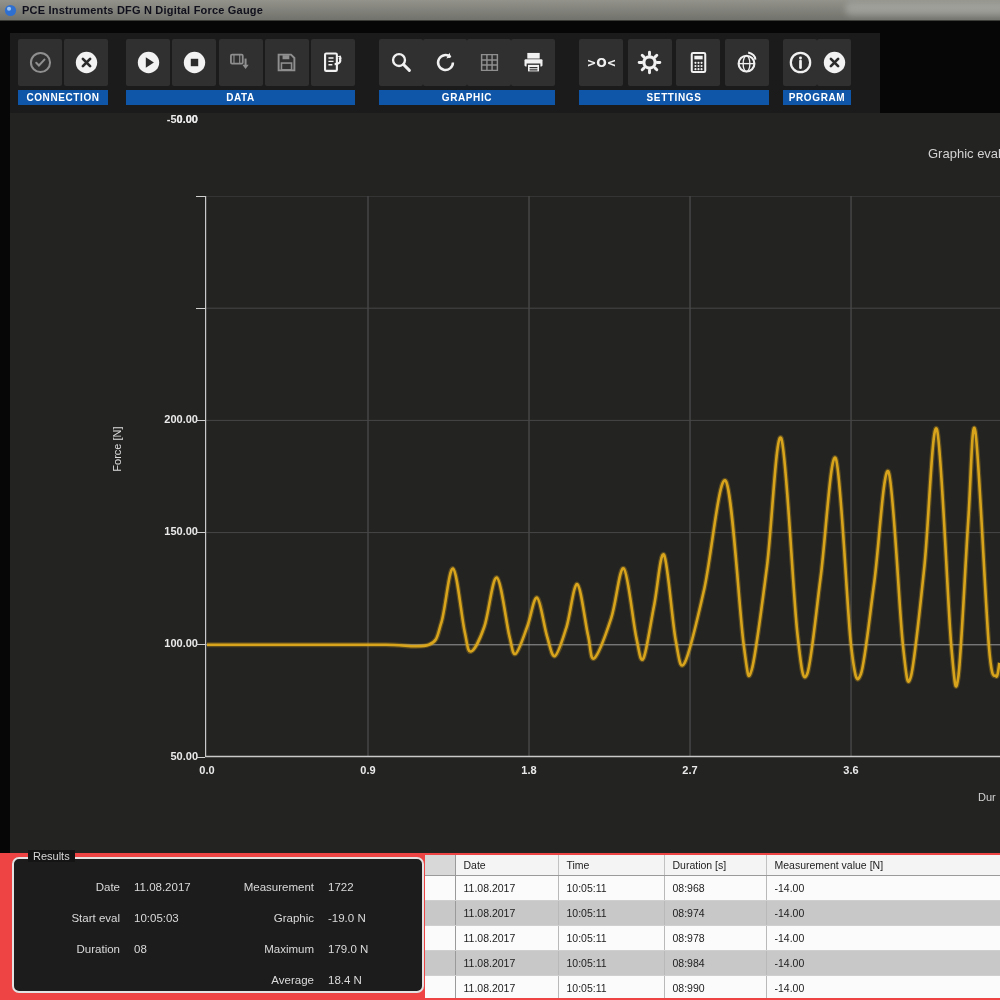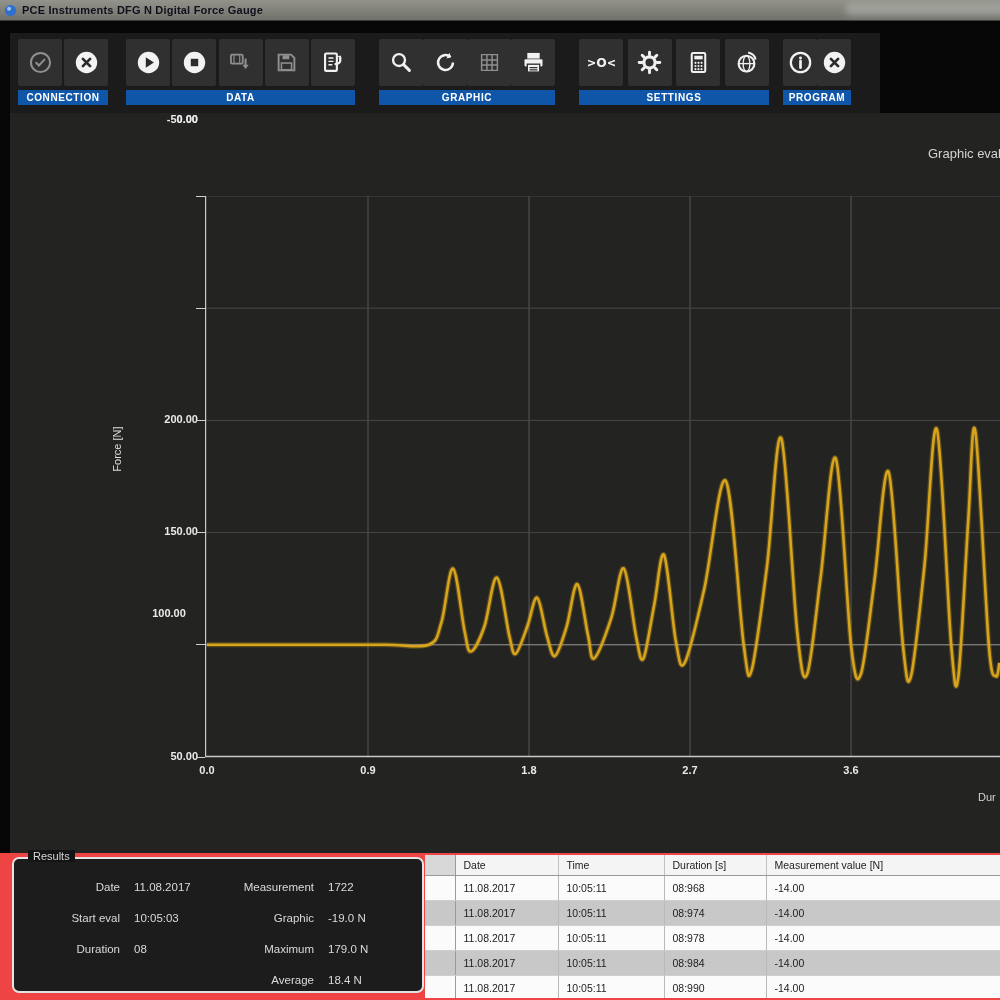--- a/index.html
+++ b/index.html
@@ -34,21 +34,21 @@
   
   .chart-panel{position:absolute;left:10px;top:113px;width:990px;height:740px;
     background:#232322;overflow:hidden;}
   .chart-title{position:absolute;left:918px;top:33px;font-size:13px;color:#d2d2d2;white-space:nowrap;}
   .ylabel{position:absolute;left:62px;top:330px;width:90px;font-size:11px;color:#dedede;
     transform:rotate(-90deg);transform-origin:center;text-align:center;}
   .plot{position:absolute;left:195px;top:83px;width:795px;height:562px;overflow:hidden;}
   .ytick{position:absolute;width:58px;text-align:right;font-size:11px;font-weight:bold;color:#eaeaea;left:130px;}
   .ytick:nth-of-type(1){top:76px;}  .ytick:nth-of-type(2){top:188px;}
   .ytick:nth-of-type(3){top:300px;} .ytick:nth-of-type(4){top:412px;}
-  .ytick:nth-of-type(5){top:494px;text-align:center;} .ytick:nth-of-type(6){top:637px;}
+  .ytick:nth-of-type(5){top:524px;} .ytick:nth-of-type(6){top:637px;}
   .ytm{position:absolute;left:186px;width:9px;height:1px;background:#cfcfcf;}
   .xtick{position:absolute;width:44px;text-align:center;font-size:11px;font-weight:bold;color:#eaeaea;top:651px;}
   .xlabel-clip{position:absolute;left:968px;top:678px;font-size:11px;color:#d2d2d2;white-space:nowrap;}
 
   
   .bottom{position:absolute;left:0;top:853px;width:1000px;height:175px;background:#ef4444;}
   .results{position:absolute;left:12px;top:4px;width:408px;height:132px;background:#1c1c1c;
     border:2px solid #e2e2e2;border-radius:7px;}
   .results-legend{position:absolute;left:14px;top:-9px;background:#141414;padding:0 5px;
     font-size:11px;color:#d6d6d6;}

